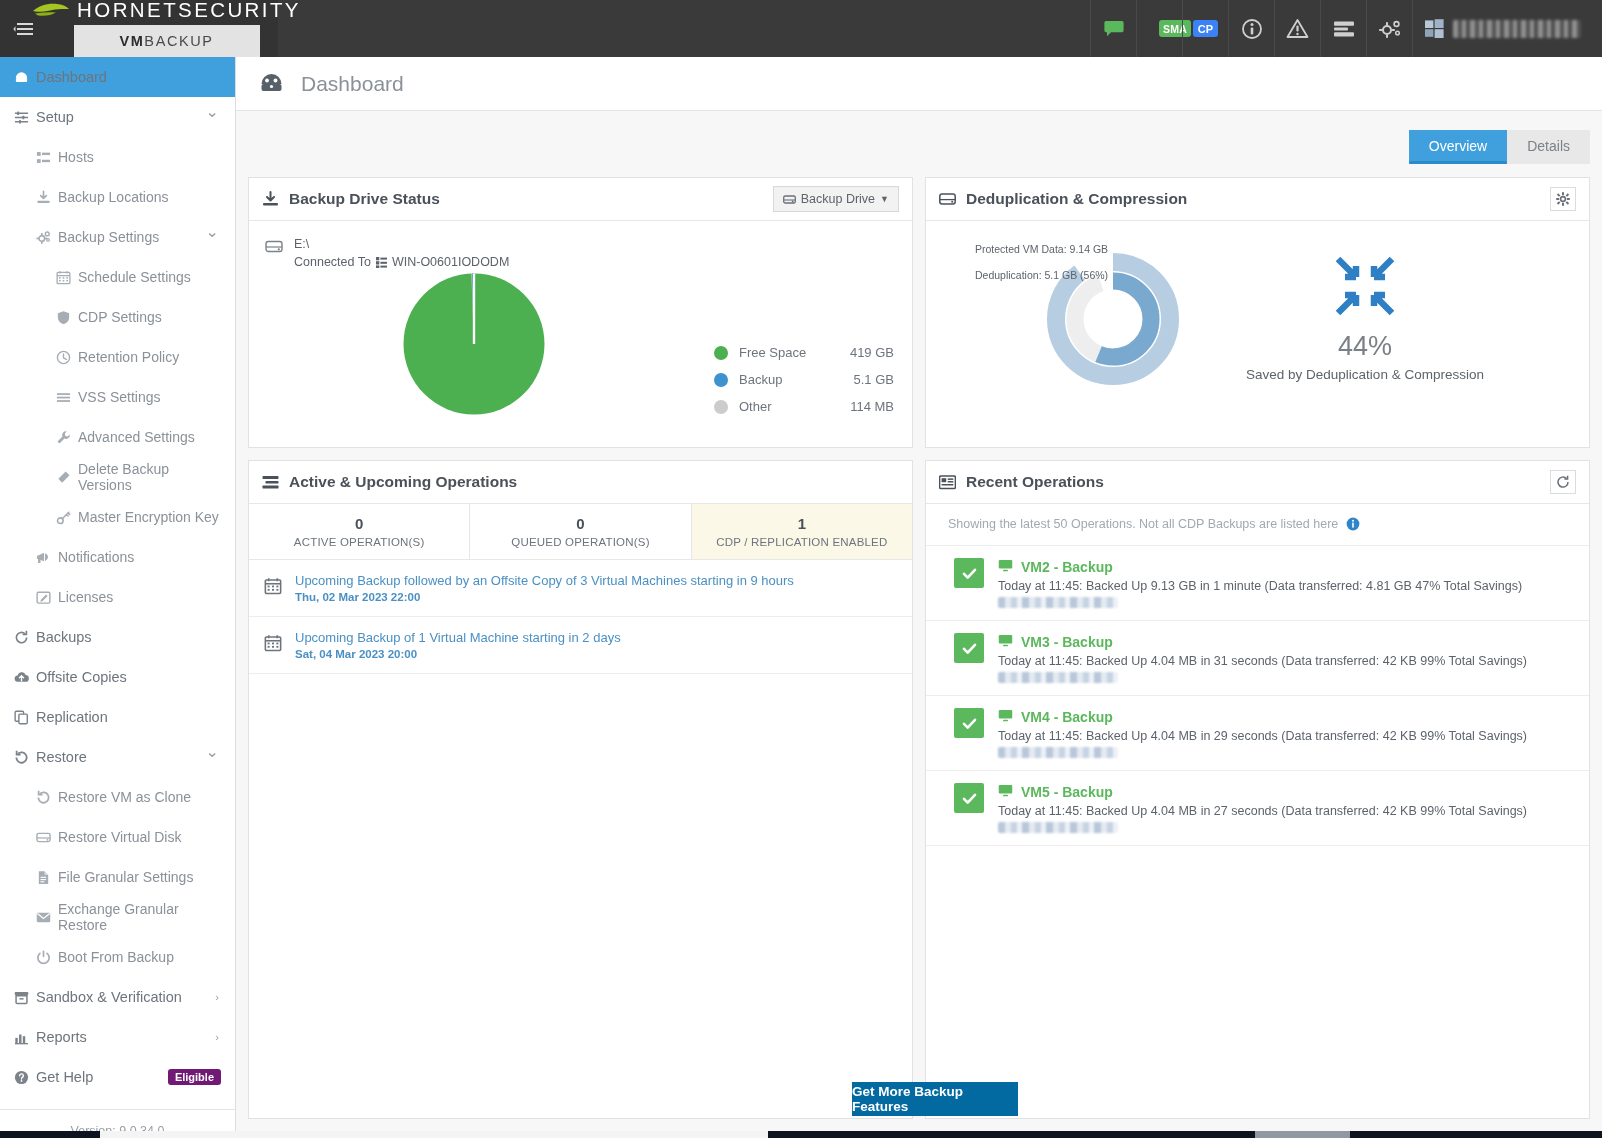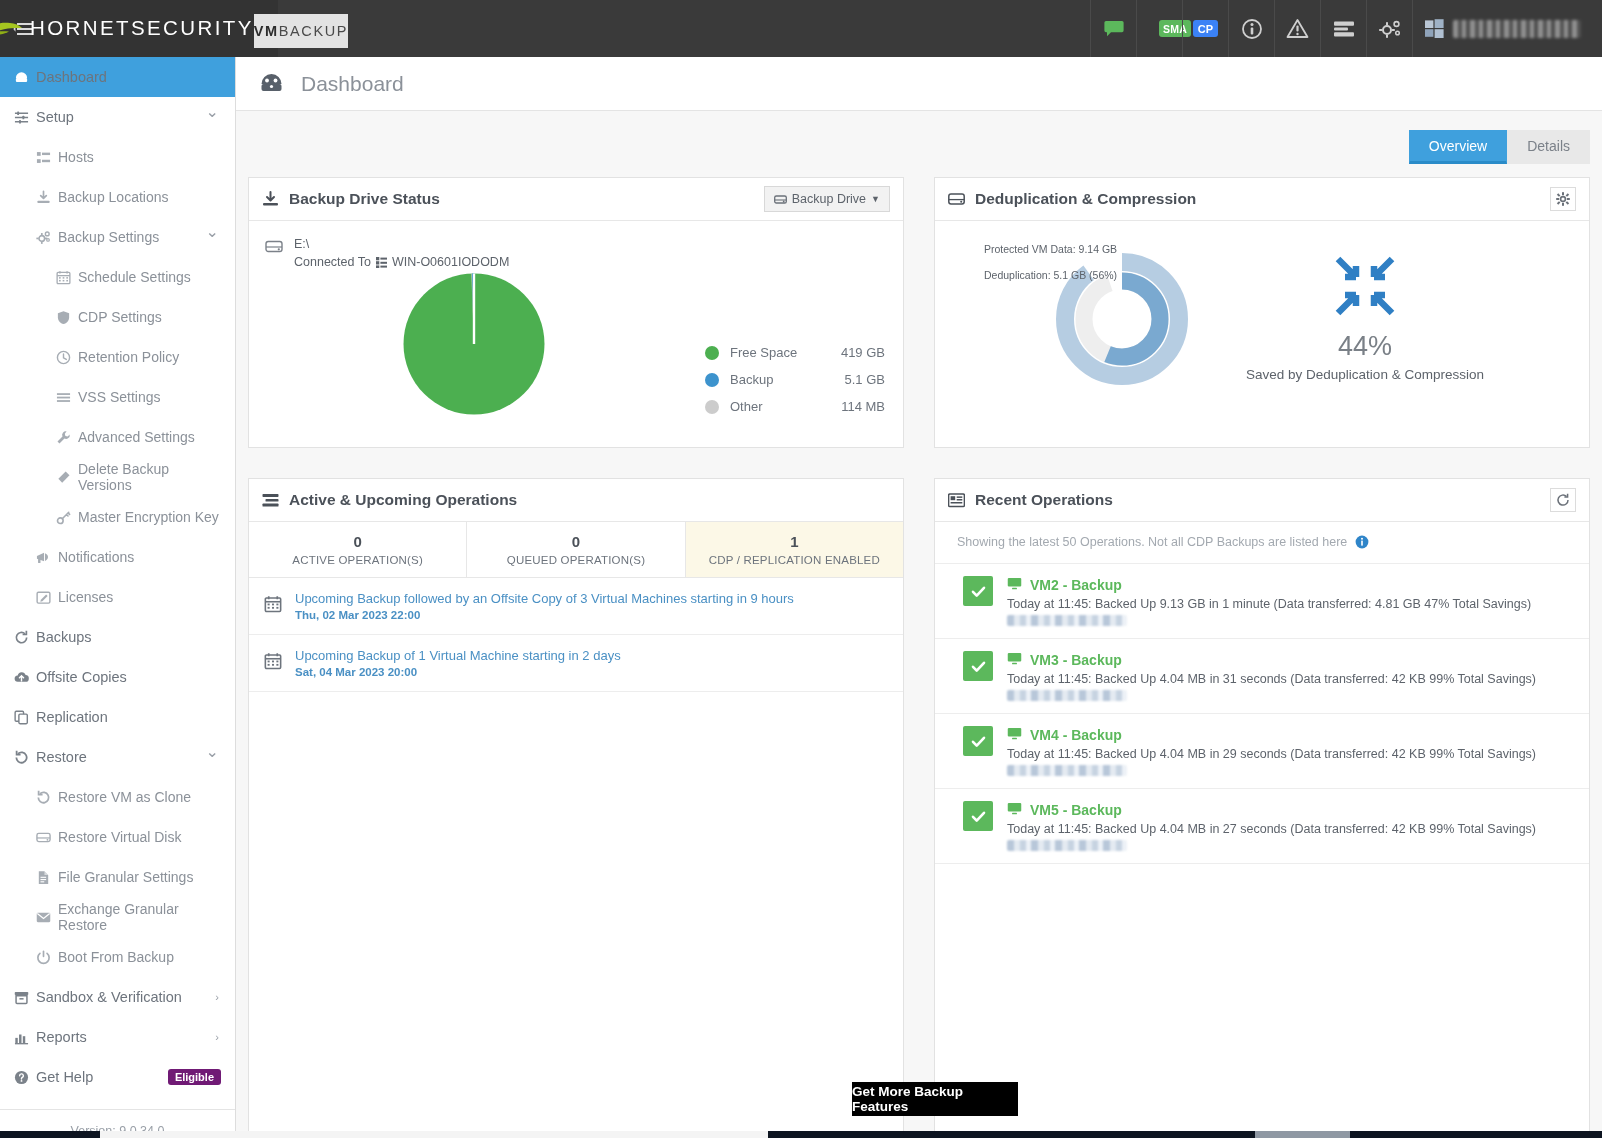--- a/index.html
+++ b/index.html
@@ -14,21 +14,21 @@
     position: absolute; top: 0; left: 0; width: 1602px; height: 57px;
     background: #3a3a3a; display: flex; align-items: stretch;
   }
   .hamburger-cell {
     width: 49px; background: #333333; display: flex;
     align-items: center; justify-content: center; cursor: pointer;
   }
   .hamburger-cell svg { display:block; }
   .brand {
     width: 229px; background: #333333; display:flex;
-    align-items:center; justify-content:center; flex-direction:row;
+    align-items:center; justify-content:center; flex-direction:column;
     padding-left: 6px;
   }
   .brand-row1 { display:flex; align-items:center; gap:7px; }
   .brand-word {
     color:#ffffff; font-size:20.5px; letter-spacing:2.4px;
     font-weight:400; line-height:1;
   }
   .brand-row2 {
     margin-top:4px; background:#e3e3e3; width:186px; height:34px;
     display:flex; align-items:center; justify-content:center;
@@ -117,21 +117,21 @@
     display:flex; justify-content:flex-end; padding:19px 0 13px 0;
   }
   .tab {
     padding:7px 19px; font-size:14px; cursor:pointer;
     border:1px solid transparent;
   }
   .tab.on { background:#3fa0dd; color:#ffffff; border-bottom:3px solid #2a8bc8; }
   .tab.off { background:#e8e8e8; color:#7b8189; border-bottom:3px solid #e8e8e8;}
 
   .grid {
-    display:grid; grid-template-columns:1fr 1fr; gap:30px;
+    display:grid; grid-template-columns:1fr 1fr; gap:12px;
     grid-template-rows: 271px auto;
   }
   .card {
     background:#ffffff; border:1px solid #e2e2e2;
   }
   .card-head {
     height:43px; display:flex; align-items:center;
     padding:0 13px; border-bottom:1px solid #e7e7e7; gap:10px;
   }
   .card-title {
@@ -222,21 +222,21 @@
       rgba(160,180,205,.75) 0px, rgba(160,180,205,.75) 7px,
       rgba(225,232,240,.9) 7px, rgba(225,232,240,.9) 13px,
       rgba(175,193,213,.7) 13px, rgba(175,193,213,.7) 19px,
       rgba(235,240,246,.9) 19px, rgba(235,240,246,.9) 24px);
     filter: blur(1.3px);
   }
 
   
   .cta {
     position:absolute; left:852px; top:1082px; width:166px; height:34px;
-    background:#000000; color:#ffffff; font-size:13.5px; font-weight:700;
+    background:#0369a1; color:#ffffff; font-size:13.5px; font-weight:700;
     display:flex; align-items:center; justify-content:center; cursor:pointer;
   }
   .bottom-strip {
     position:absolute; left:0; top:1131px; width:1602px; height:7px;
     background:#0d1420;
   }
   .bottom-strip .seg-a { position:absolute; left:100px; top:0; width:668px; height:7px; background:#f4f4f4; }
   .bottom-strip .seg-b { position:absolute; left:1255px; top:0; width:95px; height:7px; background:#8f98a3; }
   .left-white-strip {
     position:absolute; left:0; top:1131px; width:100px; height:7px; background:#0d1420;

